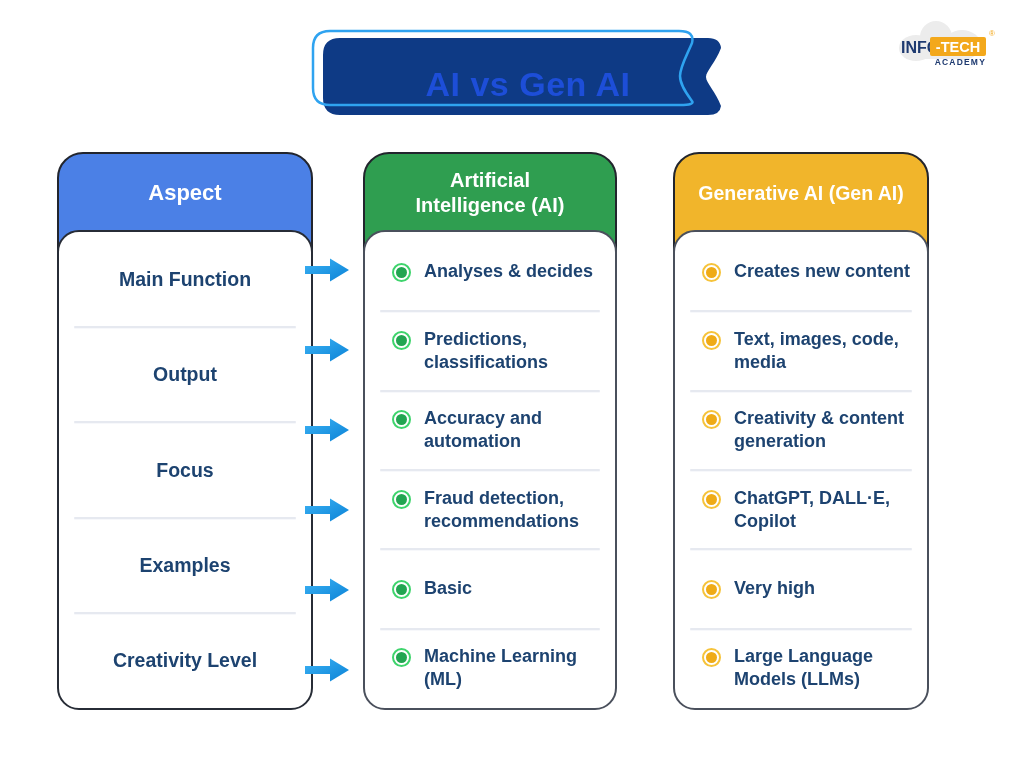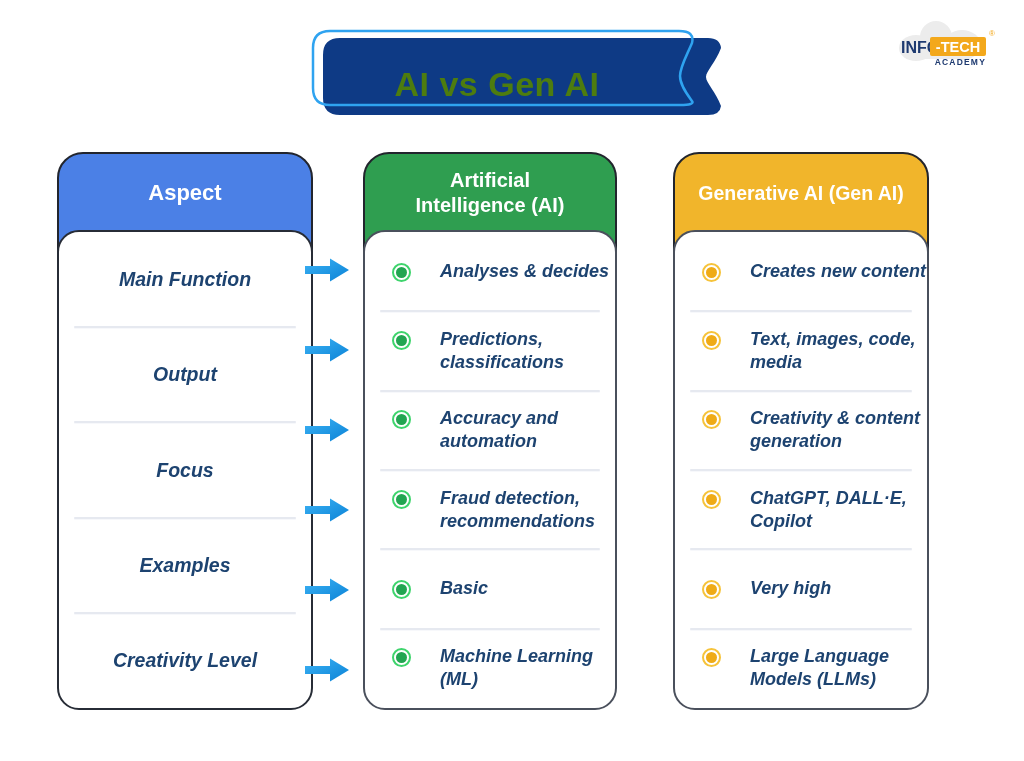--- a/index.html
+++ b/index.html
@@ -8,23 +8,23 @@
     font-family:"Liberation Sans", sans-serif;
     width:1024px; height:761px; position:relative; overflow:hidden;
     color:var(--navy-text, #1d4370);
   }
   .canvas { position:absolute; inset:0; background:#ffffff; }
 
   
   .banner { position:absolute; left:296px; top:24px; width:440px; height:100px; }
   .banner svg { position:absolute; left:0; top:0; }
   .banner-text {
-    position:absolute; left:11px; top:14px; width:380px; height:92px;
+    position:absolute; left:42px; top:14px; width:380px; height:92px;
     display:flex; align-items:center; justify-content:center;
-    color:#4d7c0f; font-size:34px; font-weight:700; letter-spacing:.5px;
+    color:#1d4ed8; font-size:34px; font-weight:700; letter-spacing:.5px;
   }
 
   
   .logo { position:absolute; left:888px; top:12px; width:132px; height:56px; }
 
   
   .card { position:absolute; top:152px; height:558px; }
   .card-aspect { left:57px;  width:256px; }
   .card-ai     { left:363px; width:254px; }
   .card-gen    { left:673px; width:256px; }
@@ -43,34 +43,34 @@
   .aspect-bg { background:var(--aspect-blue, #4b80e6); }
   .ai-bg     { background:var(--ai-green,   #2f9e50); }
   .gen-bg    { background:var(--gen-gold,   #f1b52b); }
   .card-aspect .header-label { font-size:22px; }
   .card-ai .header-label     { font-size:20px; }
   .card-gen .header-label    { font-size:19.5px; }
 
   .card-body {
     position:absolute; left:0; right:0; top:78px; bottom:0;
     background:#ffffff; border-radius:22px;
-    display:flex; flex-direction:column;font-style:italic;
+    display:flex; flex-direction:column;
   }
   .card-aspect .card-body { border:2px solid #272c36; }
   .card-ai .card-body, .card-gen .card-body { border:2px solid #4a505c; }
 
   .row { position:relative; height:80px; flex:1 1 0;
          display:flex; align-items:center; justify-content:center; }
   .row:not(:last-child)::after {
     content:""; position:absolute; left:15px; right:15px; bottom:-1px; height:2px;
     background:var(--divider, #e6e9f0); border-radius:2px; box-shadow:0 1px 0 #f7f8fb;
   }
   .aspect-label { font-size:19.5px; font-weight:600; text-align:center; }
 
-  .entry { display:flex; align-items:flex-start; width:100%; padding-left:27px;gap:16px; }
+  .entry { display:flex; align-items:flex-start; width:100%; padding-left:27px; }
   .bullet {
     flex:0 0 auto; width:19px; height:19px; border-radius:50%;
     margin:3px 13px 0 0; background:#ffffff;
     display:flex; align-items:center; justify-content:center;
   }
   .bullet .inner { width:11px; height:11px; border-radius:50%; }
   .bullet.green { border:2.5px solid var(--green-ring, #3ed46c); }
   .bullet.green .inner { background:var(--green-fill, #22a551); }
   .bullet.gold { border:2.5px solid var(--gold-ring, #f6c33a); }
   .bullet.gold .inner { background:var(--gold-fill, #efab17); }

